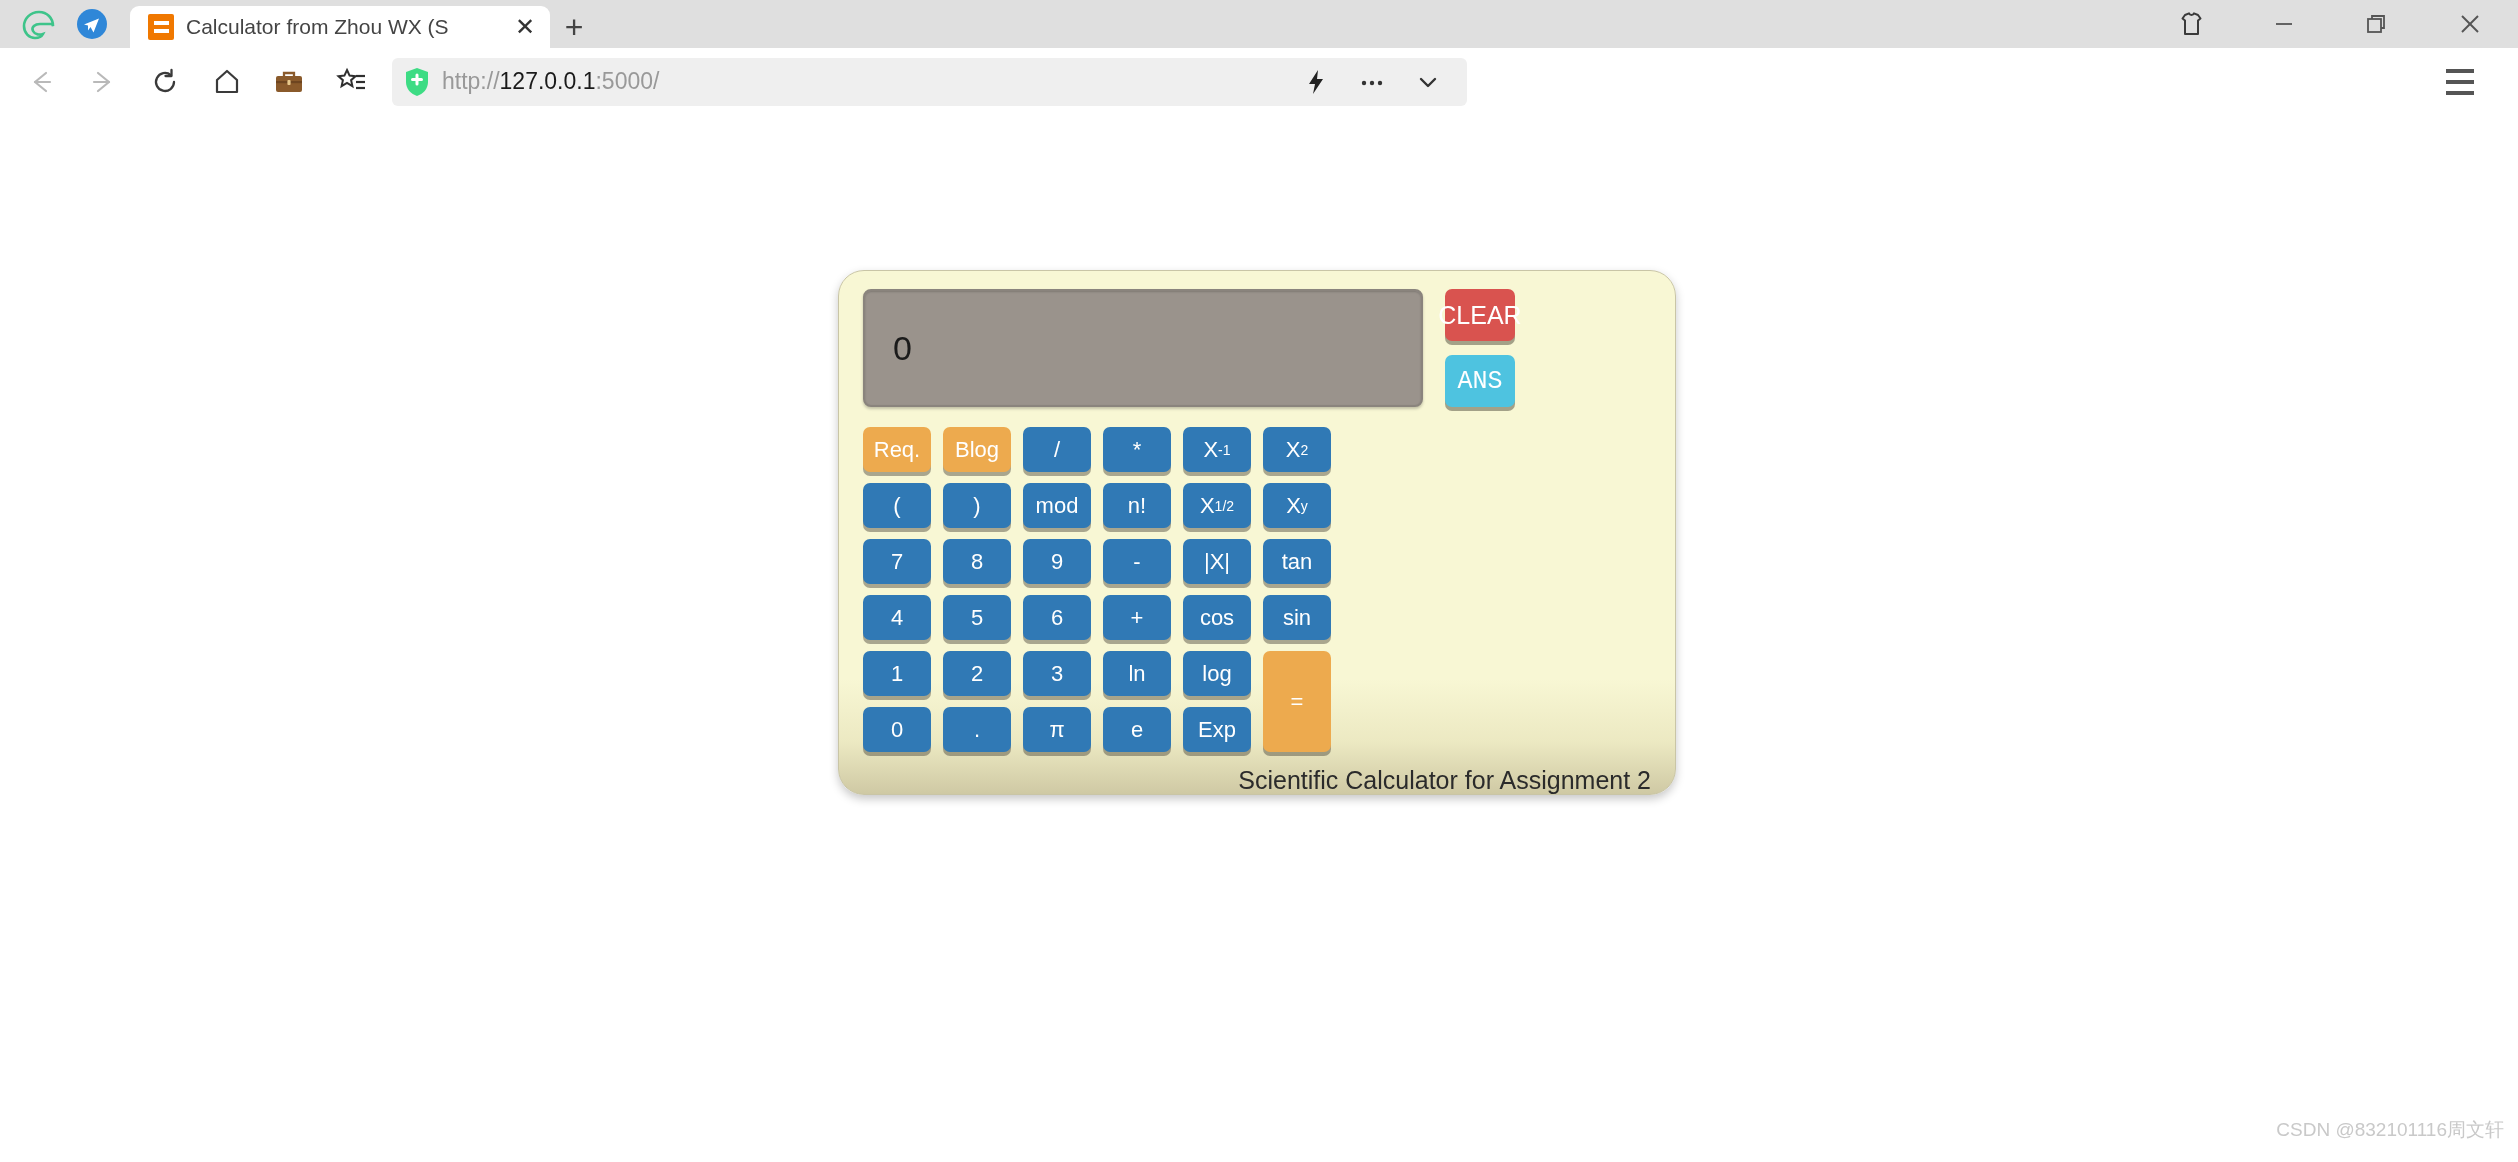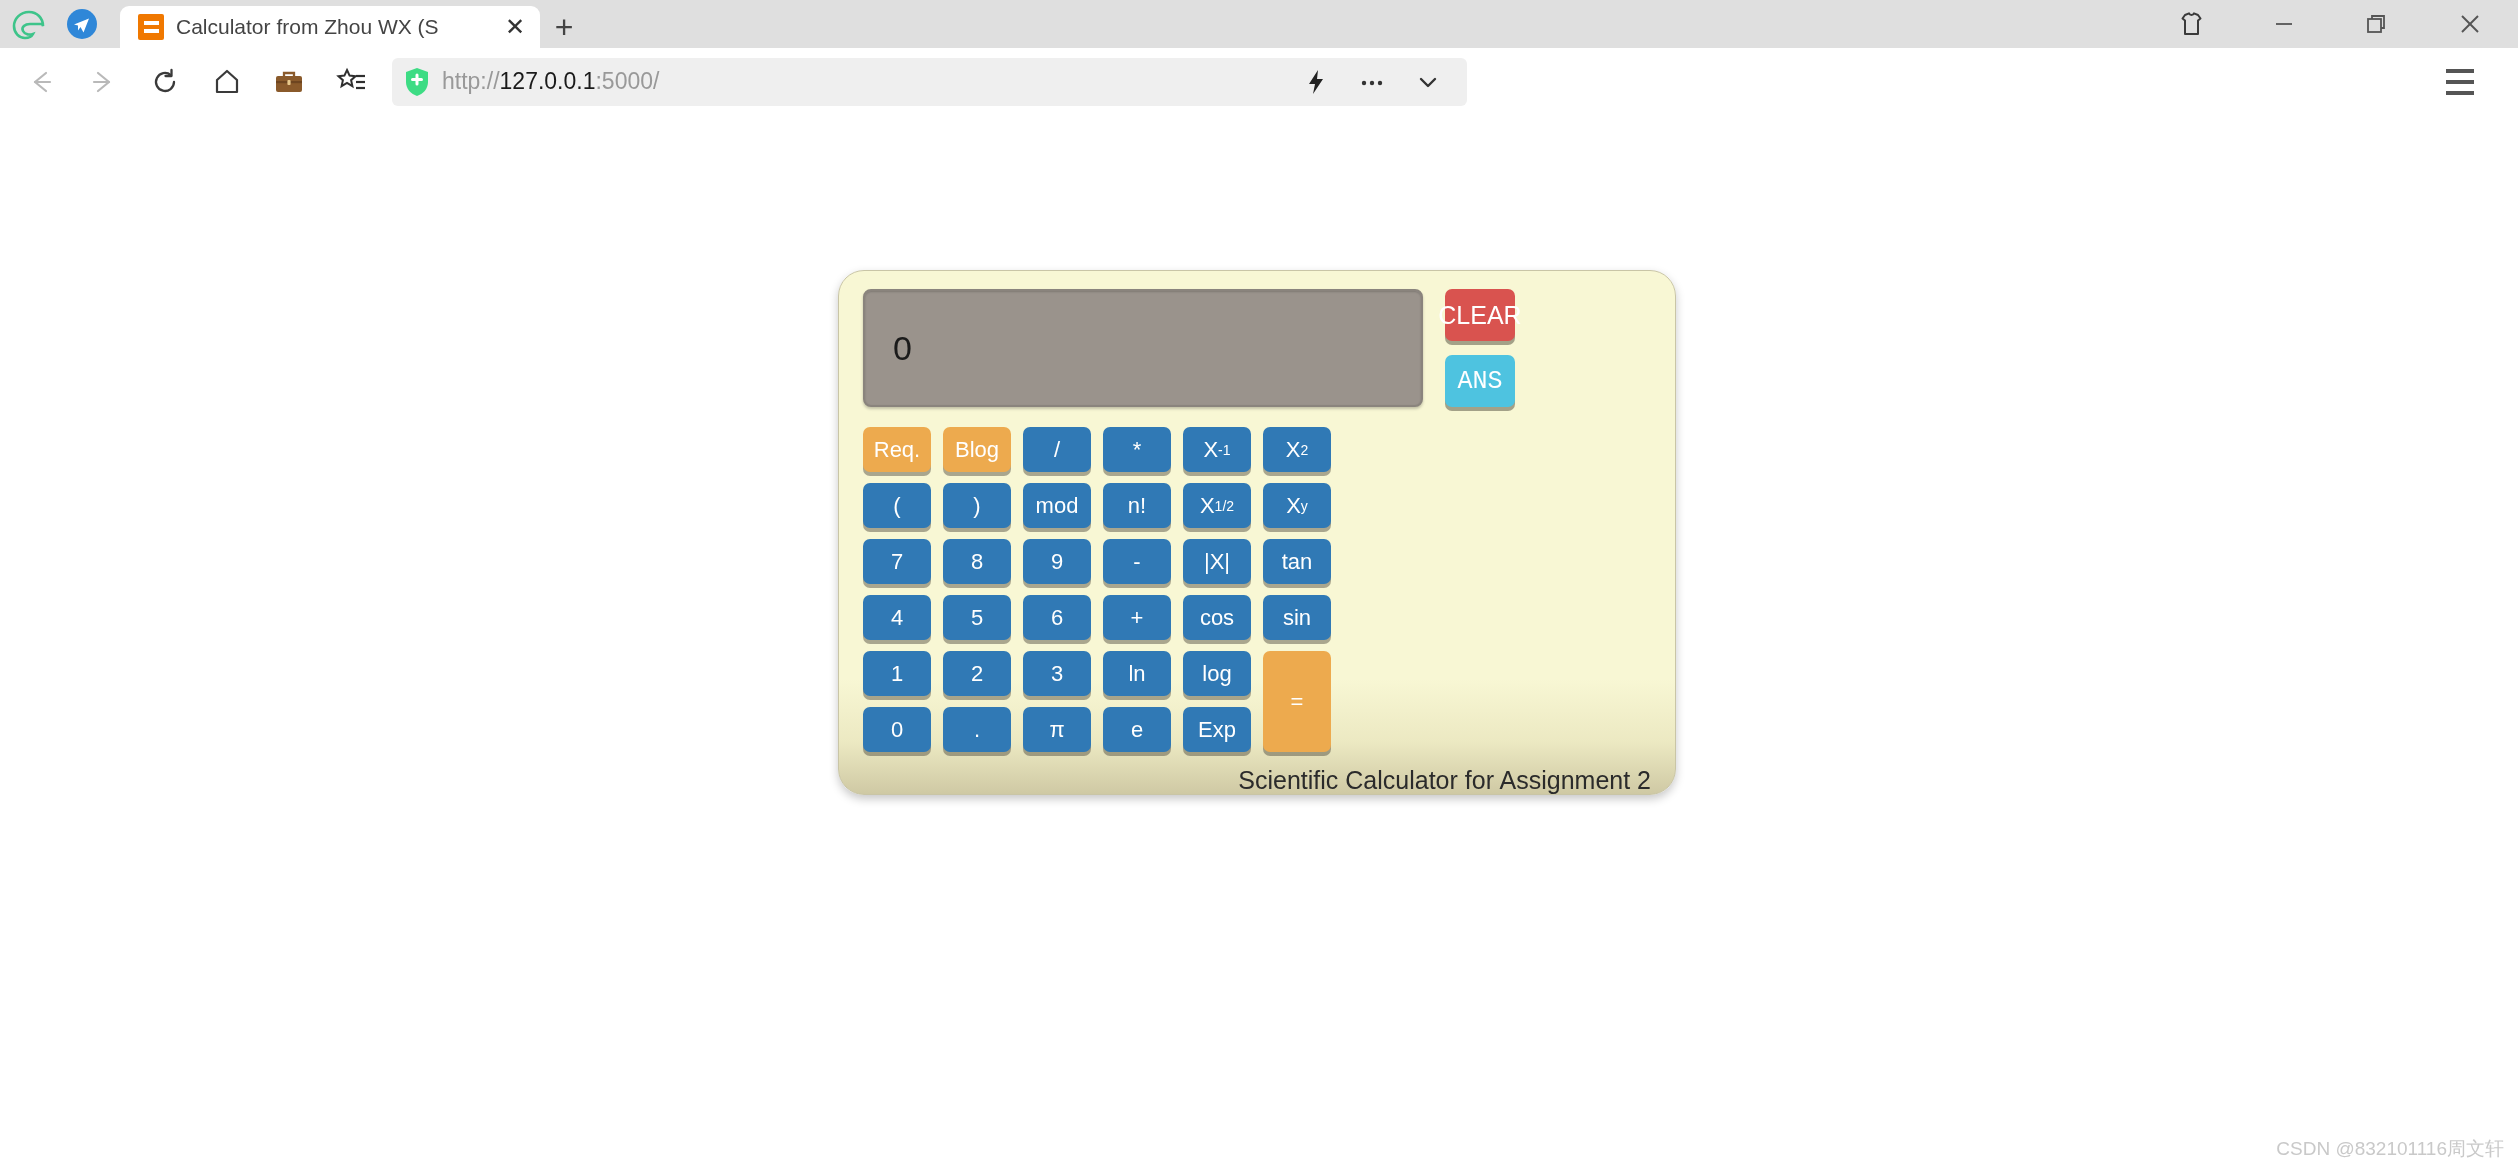--- a/index.html
+++ b/index.html
@@ -10,21 +10,21 @@
     overflow: hidden;
   }
 
   
   .browser { width: 2518px; height: 1162px; position: relative; background:#fff; }
 
   .titlebar {
     height: 48px; background: #dfdfdf;
     display: flex; align-items: flex-end; position: relative;
   }
-  .tb-left { display:flex; align-items:flex-start; height:48px; padding-left: 2px; }
+  .tb-left { display:flex; align-items:flex-start; height:48px; padding-left: 12px; }
   .e-logo { width: 54px; height: 48px; display:flex; align-items:center; justify-content:center; }
   .tg-logo { width: 52px; height: 48px; display:flex; align-items:center; justify-content:center; }
 
   .tab {
     margin-left: 12px;
     width: 420px; height: 42px;
     background: #ffffff;
     border-radius: 9px 9px 0 0;
     display: flex; align-items: center;
     padding: 0 10px 0 18px;
@@ -139,21 +139,21 @@
   }
   .key.orange { background: #edaa4e; }
   .key.eq { grid-row: span 2; height: 101px; }
   .key sup { font-size: 14px; vertical-align: super; line-height:0; }
 
   .footer { text-align:right; margin-top: 14px; }
   .footer .l1 { font-size: 25px; color:#2b2b2b; }
   .footer .l2 { font-size: 25px; color:#2b2b2b; margin-top: 24px; }
 
   .watermark {
-    position:absolute; right: 14px; bottom: 0;
+    position:absolute; right: 14px; bottom: 19px;
     font-size: 19px; color:#c9c9c9;
   }
 </style>
 </head>
 <body>
 
 <div class="browser">
 
   <div class="titlebar">
     <div class="tb-left">

